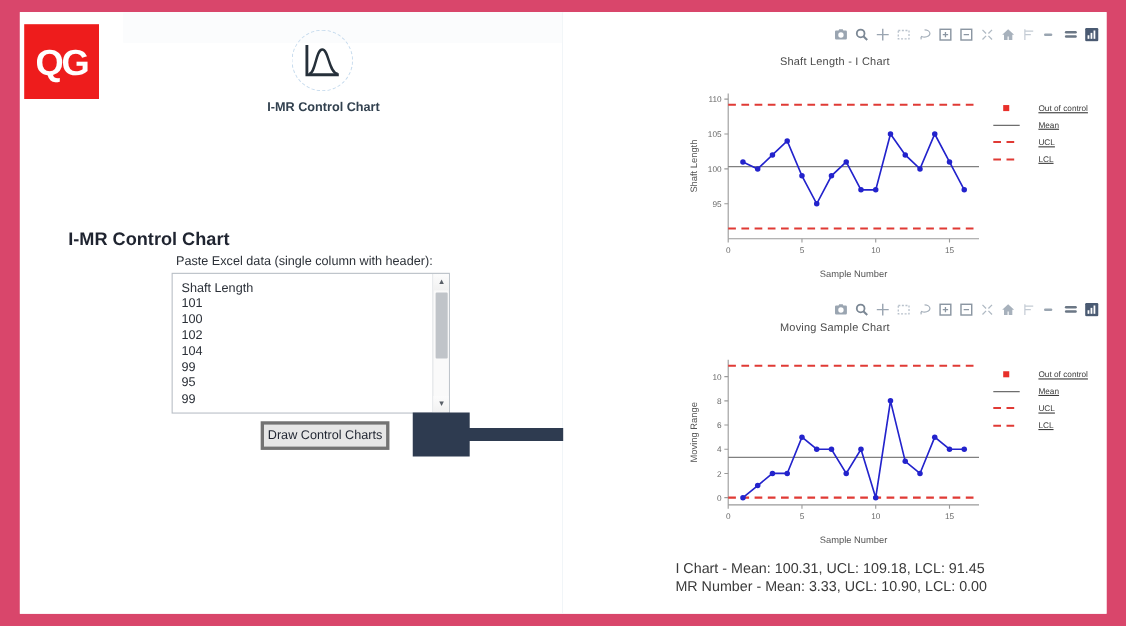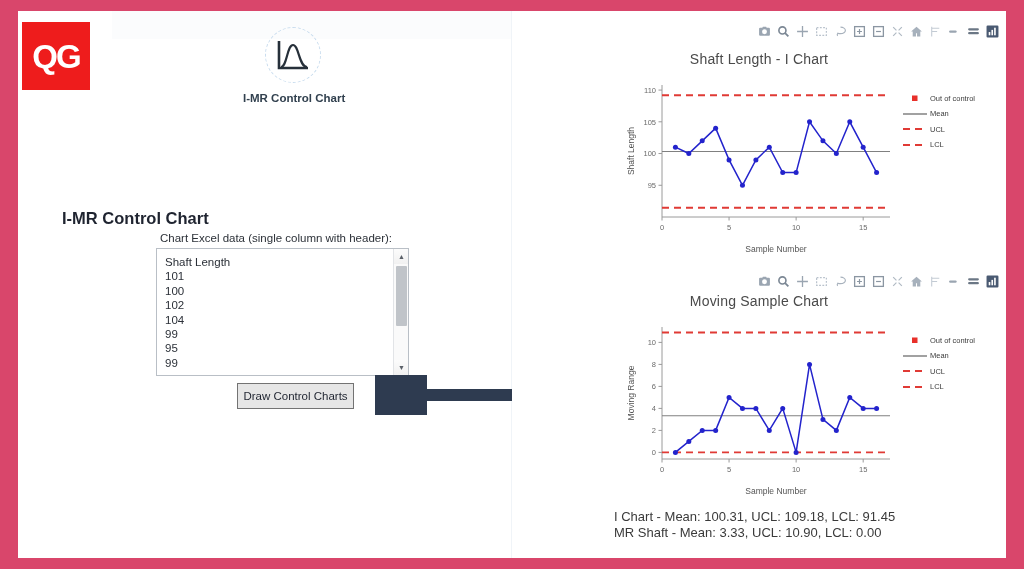--- a/index.html
+++ b/index.html
@@ -90,49 +90,49 @@
   }
   #ta-sb-btn-down { position: absolute; bottom: 0; left: 0; }
   #ta-sb-thumb {
     position: absolute; top: 17px; left: 2px;
     width: 11px; height: 60px;
     background: #c0c4c9; border-radius: 1px;
   }
   #draw-btn {
     position: absolute; left: 219px; top: 372px;
     width: 117px; height: 26px;
-    background: #e6e6e6; border: 1px solid #737373;
+    background: #e6e6e6; border: 3px solid #737373;
     font-size: 11.5px; color: #1f2430;
     font-family: "Liberation Sans", sans-serif;
     cursor: pointer;
   }
   
   #flow-arrow { position: absolute; left: 357px; top: 360px; }
   
   #results-pane {
     position: absolute; left: 494px; top: 0; right: 0; bottom: 0;
     background: #ffffff;
   }
   .modebar {
     position: absolute; display: flex; gap: 6px; align-items: center;
     height: 16px;
   }
   .mb-icon { width: 13px; height: 13px; display: block; }
   .mb-icon svg { display: block; }
   .chart-title {
     position: absolute; width: 100%; text-align: center;
-    font-size: 14px; color: #4a4a4a; letter-spacing: .2px;
+    font-size: 10px; color: #4a4a4a; letter-spacing: .2px;
   }
   .plot-svg { position: absolute; }
   .legend-box { position: absolute; }
   .legend-row {
     display: flex; align-items: center; height: 12px; margin-bottom: 3.5px;
   }
   .legend-key { width: 26px; height: 12px; flex: 0 0 26px; }
-  .legend-label { font-size: 7.5px; color: #3b3b3b; margin-left: 2px; }
+  .legend-label { font-size: 7.5px; color: #3b3b3b; margin-left: 16px; text-decoration: underline; }
   #summary-lines {
     position: absolute; left: 102px; top: 498px;
     font-size: 13px; color: #3a3a3a; line-height: 16px;
   }
   .ax-label { font-size: 8.5px; fill: #545454; font-family: "Liberation Sans", sans-serif; }
   .ax-tick  { font-size: 7.5px; fill: #6a6a6a; font-family: "Liberation Sans", sans-serif; }
 </style>
 </head>
 <body>
 
@@ -150,21 +150,21 @@
         <div id="app-icon-circle">
           <svg width="34" height="32" viewBox="0 0 34 32" aria-hidden="true">
             <path d="M3 2 L3 29 L32 29" fill="none" stroke="#26303a" stroke-width="2.6"></path>
             <path d="M5 28 C11 28 11 6 17 6 C23 6 23 28 31 28" fill="none" stroke="#26303a" stroke-width="2.2"></path>
           </svg>
         </div>
         <div id="app-icon-caption">I-MR Control Chart</div>
       </div>
 
       <div id="form-title">I-MR Control Chart</div>
-      <div id="paste-label">Chart Excel data (single column with header):</div>
+      <div id="paste-label">Paste Excel data (single column with header):</div>
 
       <div id="data-textarea-box">
         <div id="data-textarea-lines">Shaft Length
 101
 100
 102
 104
 99
 95
 99</div>
@@ -483,18 +483,18 @@
           <div class="legend-row">
             <svg class="legend-key" viewBox="0 0 26 12">
               <line x1="1" y1="6" x2="25" y2="6" stroke="#e03a35" stroke-width="1.8" stroke-dasharray="7,5"></line>
             </svg>
             <span class="legend-label">LCL</span>
           </div>
         </div>
 
       <div id="summary-lines">
         <div>I Chart - Mean: 100.31, UCL: 109.18, LCL: 91.45</div>
-        <div>MR Shaft - Mean: 3.33, UCL: 10.90, LCL: 0.00</div>
+        <div>MR Number - Mean: 3.33, UCL: 10.90, LCL: 0.00</div>
       </div>
     </div>
 
   </div>
 </div>
 
 </body></html>

